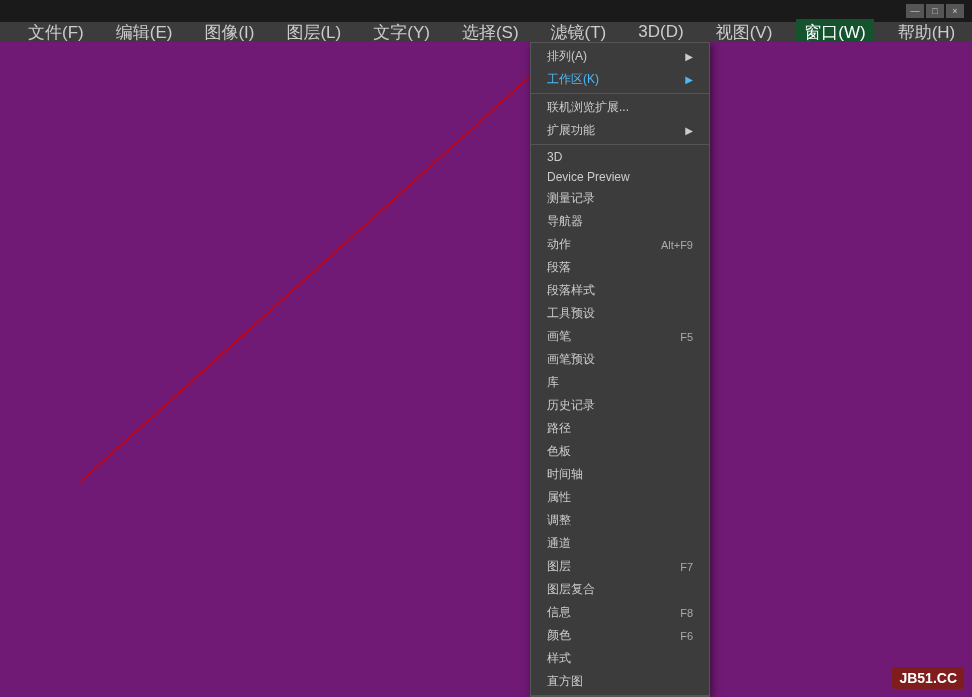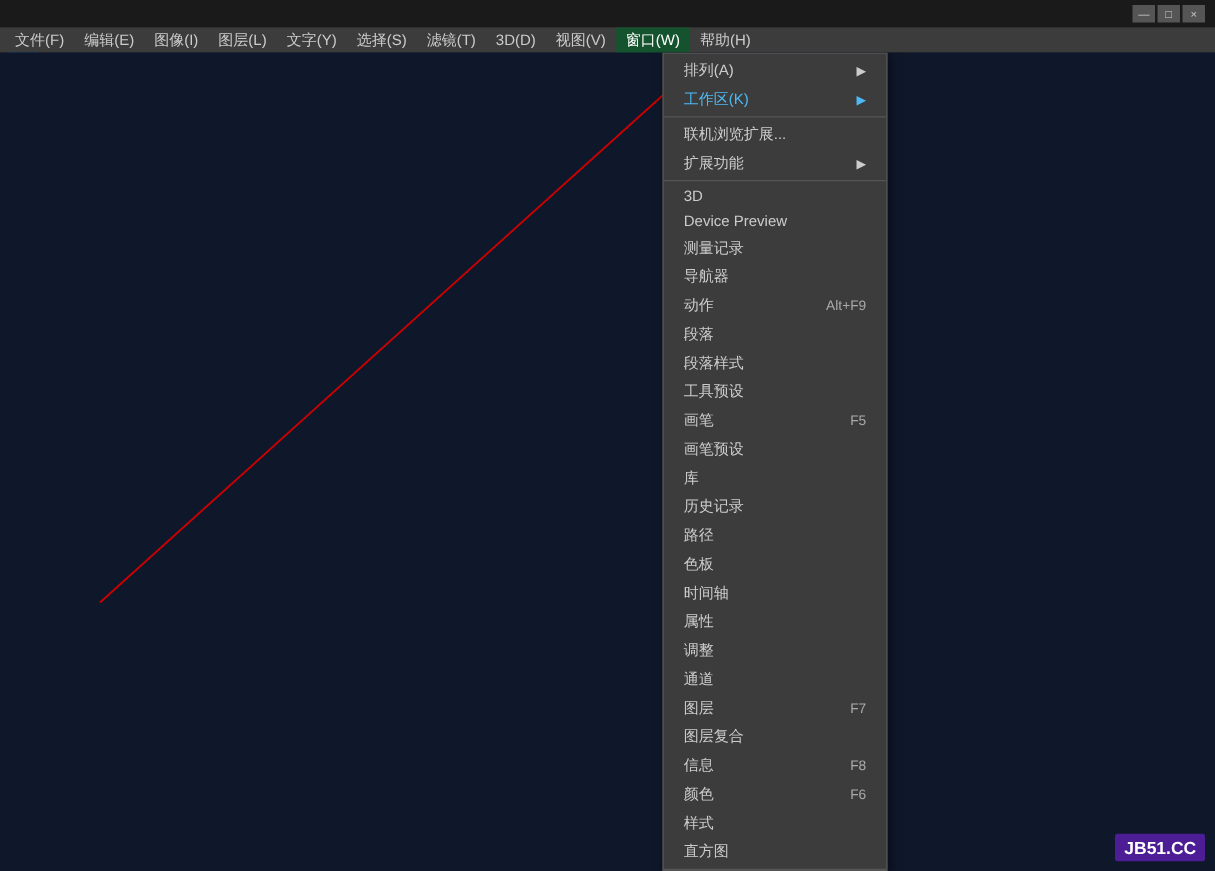--- a/index.html
+++ b/index.html
@@ -72,37 +72,38 @@
       display: flex;
       align-items: center;
       position: absolute;
       top: 22px;
       left: 0;
       padding: 0 4px;
     }
     .menu-item {
       padding: 2px 8px;
       cursor: pointer;
-      font-size: 12px;
+      font-size: 17px;
       color: #cccccc;
       white-space: nowrap;
+      margin-left: 16px;
     }
     .menu-item:hover, .menu-item.active {
       background-color: #14532d;
       color: #fff;
     }
 
     
     .canvas-area {
       position: absolute;
       top: 42px;
       left: 0;
       right: 0;
       bottom: 0;
-      background-color: #0f172a;
+      background-color: #701a75;
       overflow: hidden;
     }
 
     
     .diagonal-line {
       position: absolute;
       top: 0;
       left: 0;
       width: 100%;
       height: 100%;
@@ -146,21 +147,21 @@
     }
     .dropdown-item.highlighted {
       color: #4eb8f5;
     }
 
     
     .watermark {
       position: absolute;
       bottom: 8px;
       right: 8px;
-      background-color: #4c1d95;
+      background-color: #7f1d1d;
       color: #fff;
       font-size: 14px;
       font-weight: bold;
       padding: 3px 7px;
       border-radius: 2px;
       z-index: 500;
       margin-left: 39px;
     }
   </style>
 </head>

